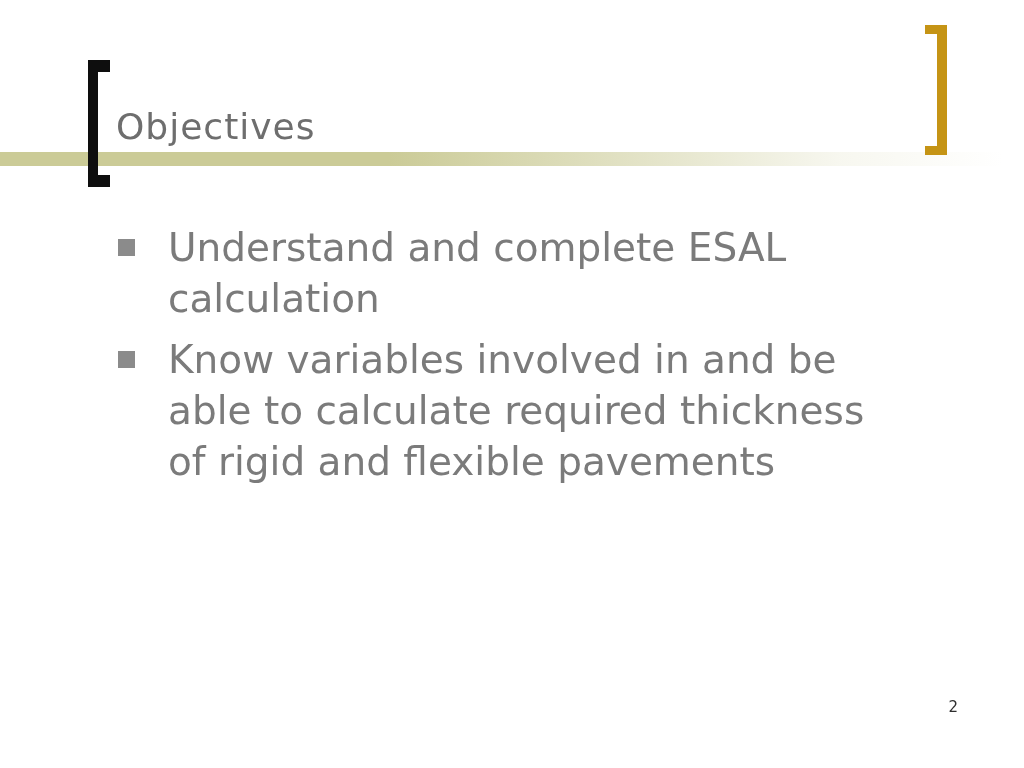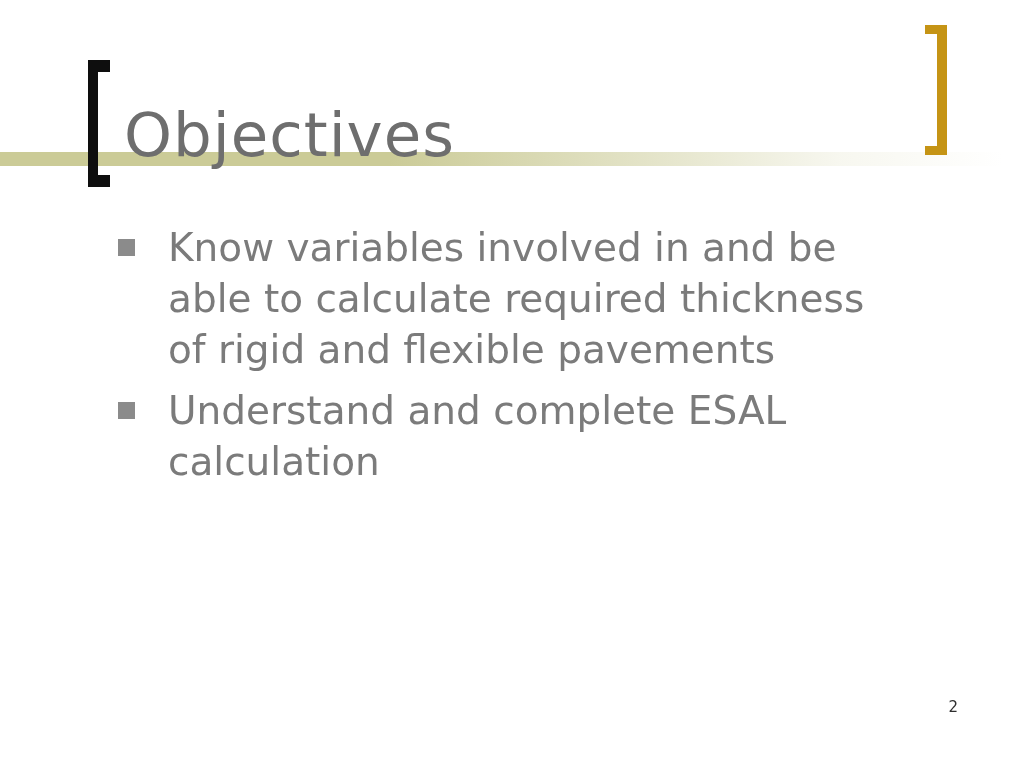--- a/index.html
+++ b/index.html
@@ -53,22 +53,22 @@
     border-right: 10px solid #c59415;
     border-top: 9px solid #c59415;
     border-bottom: 9px solid #c59415;
     z-index: 3;
   }
 
   .slide-title {
     position: absolute;
     left: 116px;
     top: 96px;
-    margin: 8px;
-    font-size: 61px;
+    margin: 0;
+    font-size: 36px;
     line-height: 62px;
     font-weight: 400;
     letter-spacing: 1px;
     color: #6e6e6e;
     z-index: 2;
   }
 
   .bullet-list {
     position: absolute;
     left: 118px;
@@ -118,26 +118,26 @@
 
   <div class="left-bracket"></div>
 
   <div class="right-bracket"></div>
 
   <h1 class="slide-title">Objectives</h1>
 
   <ul class="bullet-list">
     <li class="bullet-item">
       <span class="bullet-marker"></span>
+      <span class="bullet-text">Understand and complete ESAL
+calculation</span>
+    </li>
+    <li class="bullet-item">
+      <span class="bullet-marker"></span>
       <span class="bullet-text">Know variables involved in and be
 able to calculate required thickness
 of rigid and flexible pavements</span>
-    </li>
-    <li class="bullet-item">
-      <span class="bullet-marker"></span>
-      <span class="bullet-text">Understand and complete ESAL
-calculation</span>
     </li>
   </ul>
 
   <div class="page-number">2</div>
 
 </div>
 
 </body></html>

